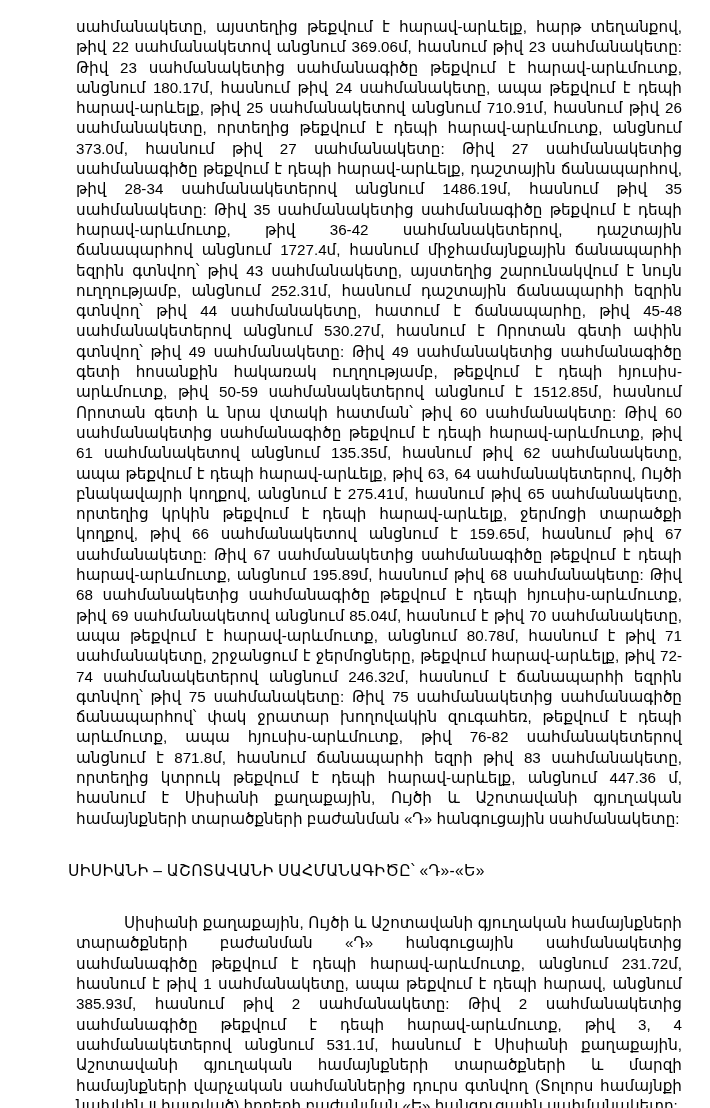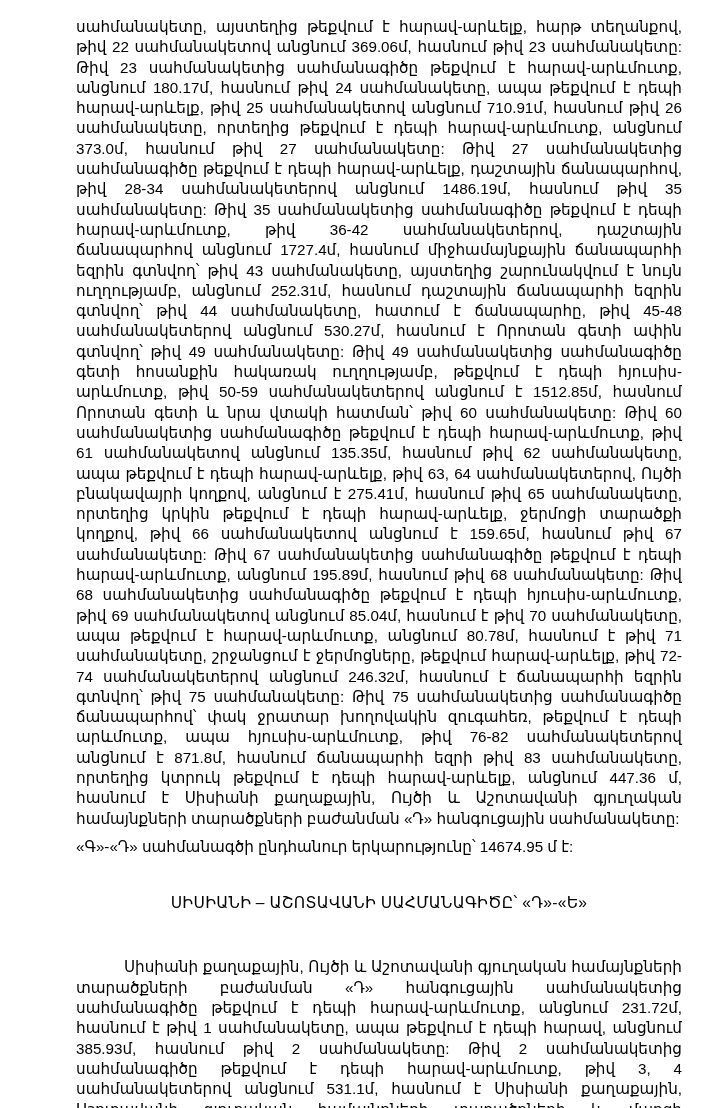--- a/index.html
+++ b/index.html
@@ -6,30 +6,29 @@
     body { width: 710px; height: 1108px; overflow: hidden; position: relative; }
     .page {
       position: absolute; left: 68px; top: 9px; width: 622px;
       font-family: "Liberation Sans", "DejaVu Sans", sans-serif;
       font-size: 15.2px; line-height: 20.3px; color: #000;
     }
     .para { text-align: justify; margin: 8px; }
     .para.indent { text-indent: 48px; }
     .total { margin: 0; padding-left: 8px; }
     .heading {
-      text-align: center; margin: 12px; font-size: 15.6px; letter-spacing: 0.3px;
+      margin: 0; font-size: 15.6px; letter-spacing: 0.3px;
     }
     .gap-m { height: 24px; }
   </style>
 </head>
 <body>
 
 <div class="page">
   <p class="para">սահմանակետը, այստեղից թեքվում է հարավ-արևելք, հարթ տեղանքով, թիվ 22 սահմանակետով անցնում 369.06մ, հասնում թիվ 23 սահմանակետը: Թիվ 23 սահմանակետից սահմանագիծը թեքվում է հարավ-արևմուտք, անցնում 180.17մ, հասնում թիվ 24 սահմանակետը, ապա թեքվում է դեպի հարավ-արևելք, թիվ 25 սահմանակետով անցնում 710.91մ, հասնում թիվ 26 սահմանակետը, որտեղից թեքվում է դեպի հարավ-արևմուտք, անցնում 373.0մ, հասնում թիվ 27 սահմանակետը: Թիվ 27 սահմանակետից սահմանագիծը թեքվում է դեպի հարավ-արևելք, դաշտային ճանապարհով, թիվ 28-34 սահմանակետերով անցնում 1486.19մ, հասնում թիվ 35 սահմանակետը: Թիվ 35 սահմանակետից սահմանագիծը թեքվում է դեպի հարավ-արևմուտք, թիվ 36-42 սահմանակետերով, դաշտային ճանապարհով անցնում 1727.4մ, հասնում միջհամայնքային ճանապարհի եզրին գտնվող՝ թիվ 43 սահմանակետը, այստեղից շարունակվում է նույն ուղղությամբ, անցնում 252.31մ, հասնում դաշտային ճանապարհի եզրին գտնվող՝ թիվ 44 սահմանակետը, հատում է ճանապարհը, թիվ 45-48 սահմանակետերով անցնում 530.27մ, հասնում է Որոտան գետի ափին գտնվող՝ թիվ 49 սահմանակետը: Թիվ 49 սահմանակետից սահմանագիծը գետի հոսանքին հակառակ ուղղությամբ, թեքվում է դեպի հյուսիս-արևմուտք, թիվ 50-59 սահմանակետերով անցնում է 1512.85մ, հասնում Որոտան գետի և նրա վտակի հատման՝ թիվ 60 սահմանակետը: Թիվ 60 սահմանակետից սահմանագիծը թեքվում է դեպի հարավ-արևմուտք, թիվ 61 սահմանակետով անցնում 135.35մ, հասնում թիվ 62 սահմանակետը, ապա թեքվում է դեպի հարավ-արևելք, թիվ 63, 64 սահմանակետերով, Ույծի բնակավայրի կողքով, անցնում է 275.41մ, հասնում թիվ 65 սահմանակետը, որտեղից կրկին թեքվում է դեպի հարավ-արևելք, ջերմոցի տարածքի կողքով, թիվ 66 սահմանակետով անցնում է 159.65մ, հասնում թիվ 67 սահմանակետը: Թիվ 67 սահմանակետից սահմանագիծը թեքվում է դեպի հարավ-արևմուտք, անցնում 195.89մ, հասնում թիվ 68 սահմանակետը: Թիվ 68 սահմանակետից սահմանագիծը թեքվում է դեպի հյուսիս-արևմուտք, թիվ 69 սահմանակետով անցնում 85.04մ, հասնում է թիվ 70 սահմանակետը, ապա թեքվում է հարավ-արևմուտք, անցնում 80.78մ, հասնում է թիվ 71 սահմանակետը, շրջանցում է ջերմոցները, թեքվում հարավ-արևելք, թիվ 72-74 սահմանակետերով անցնում 246.32մ, հասնում է ճանապարհի եզրին գտնվող՝ թիվ 75 սահմանակետը: Թիվ 75 սահմանակետից սահմանագիծը ճանապարհով՝ փակ ջրատար խողովակին զուգահեռ, թեքվում է դեպի արևմուտք, ապա հյուսիս-արևմուտք, թիվ 76-82 սահմանակետերով անցնում է 871.8մ, հասնում ճանապարհի եզրի թիվ 83 սահմանակետը, որտեղից կտրուկ թեքվում է դեպի հարավ-արևելք, անցնում 447.36 մ, հասնում է Սիսիանի քաղաքային, Ույծի և Աշոտավանի գյուղական համայնքների տարածքների բաժանման «Դ» հանգուցային սահմանակետը:</p>
-  <p class="total">«Գ»-«Դ» սահմանագծի ընդհանուր երկարությունը՝   14674.95 մ է:</p>
 
   <div class="gap-m"></div>
   <p class="heading">ՍԻՍԻԱՆԻ – ԱՇՈՏԱՎԱՆԻ ՍԱՀՄԱՆԱԳԻԾԸ՝  «Դ»-«Ե»</p>
   <div class="gap-m"></div>
 
   <p class="para indent">Սիսիանի քաղաքային, Ույծի և Աշոտավանի գյուղական համայնքների տարածքների բաժանման «Դ» հանգուցային սահմանակետից սահմանագիծը թեքվում է դեպի հարավ-արևմուտք, անցնում 231.72մ, հասնում է թիվ 1 սահմանակետը, ապա թեքվում է դեպի հարավ, անցնում 385.93մ, հասնում թիվ 2 սահմանակետը: Թիվ 2 սահմանակետից սահմանագիծը  թեքվում է դեպի հարավ-արևմուտք, թիվ 3, 4 սահմանակետերով անցնում 531.1մ, հասնում  է Սիսիանի քաղաքային, Աշոտավանի գյուղական համայնքների տարածքների և մարզի համայնքների վարչական սահմաններից դուրս գտնվող (Տոլորս համայնքի նախկին II հատված)  հողերի բաժանման «Ե» հանգուցային սահմանակետը:</p>
   <p class="total">«Դ»-«Ե» սահմանագծի  ընդհանուր երկարությունը՝   1148.75 մ է:</p>
 
 </div>
 

